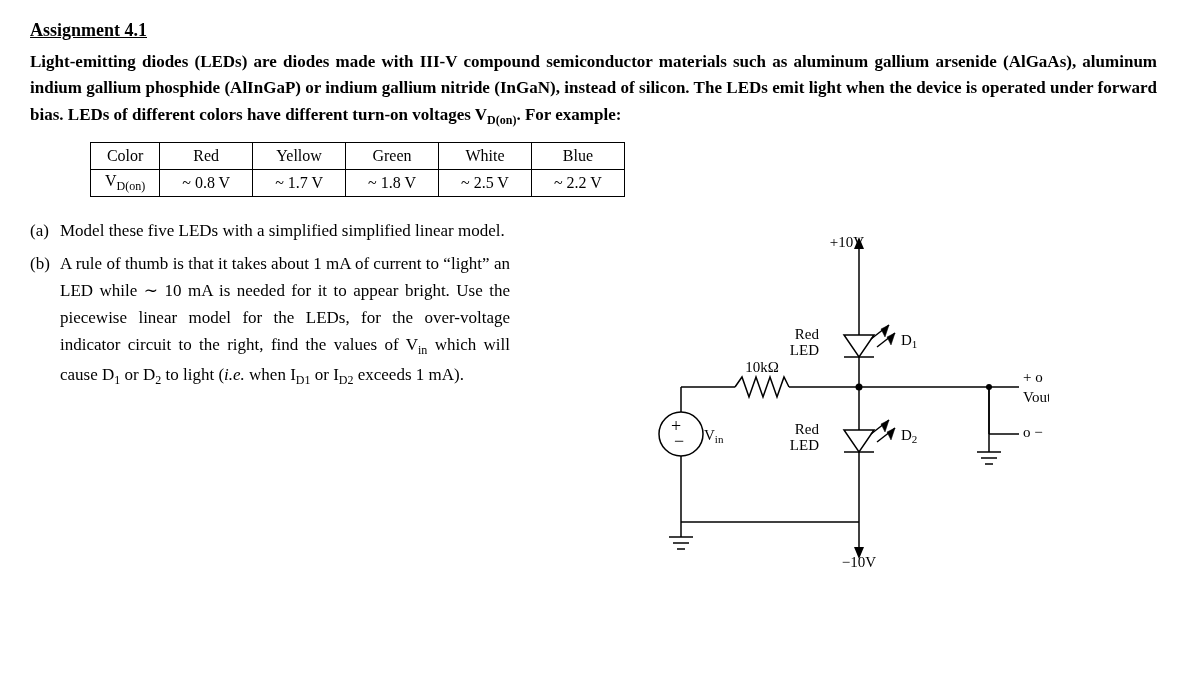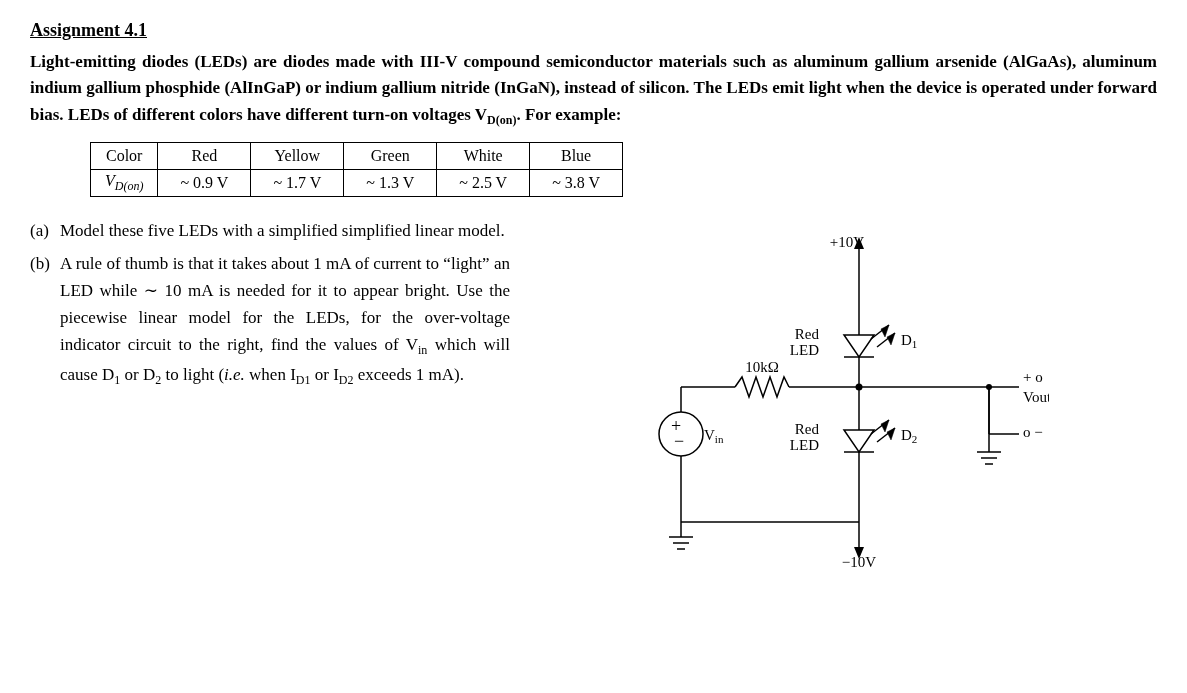--- a/index.html
+++ b/index.html
@@ -79,21 +79,20 @@
       align-items: flex-start;
       padding-top: 10px;
     }
 
     sub, sup {
       font-size: 12px;
     }
 
     .vdon-cell {
       font-size: 15px;
-      font-style: italic;
     }
   </style>
 </head>
 <body>
 
 <div>
 
   <div class="title">Assignment 4.1</div>
 
   <p class="intro-text">
@@ -105,25 +104,25 @@
         <tr>
       <td>Color</td>
       <td>Red</td>
       <td>Yellow</td>
       <td>Green</td>
       <td>White</td>
       <td>Blue</td>
     </tr>
     <tr>
       <td class="vdon-cell">V<sub>D(on)</sub></td>
-      <td>~ 0.9 V</td>
+      <td>~ 0.8 V</td>
       <td>~ 1.7 V</td>
-      <td>~ 1.3 V</td>
+      <td>~ 1.8 V</td>
       <td>~ 2.5 V</td>
-      <td>~ 3.8 V</td>
+      <td>~ 2.2 V</td>
     </tr>
   </tbody>
     </table>
 
   <div class="bottom-section">
 
     <div class="question-text">
       <div class="question-item">
         <span class="question-label">(a)</span>
         <span class="question-body">

